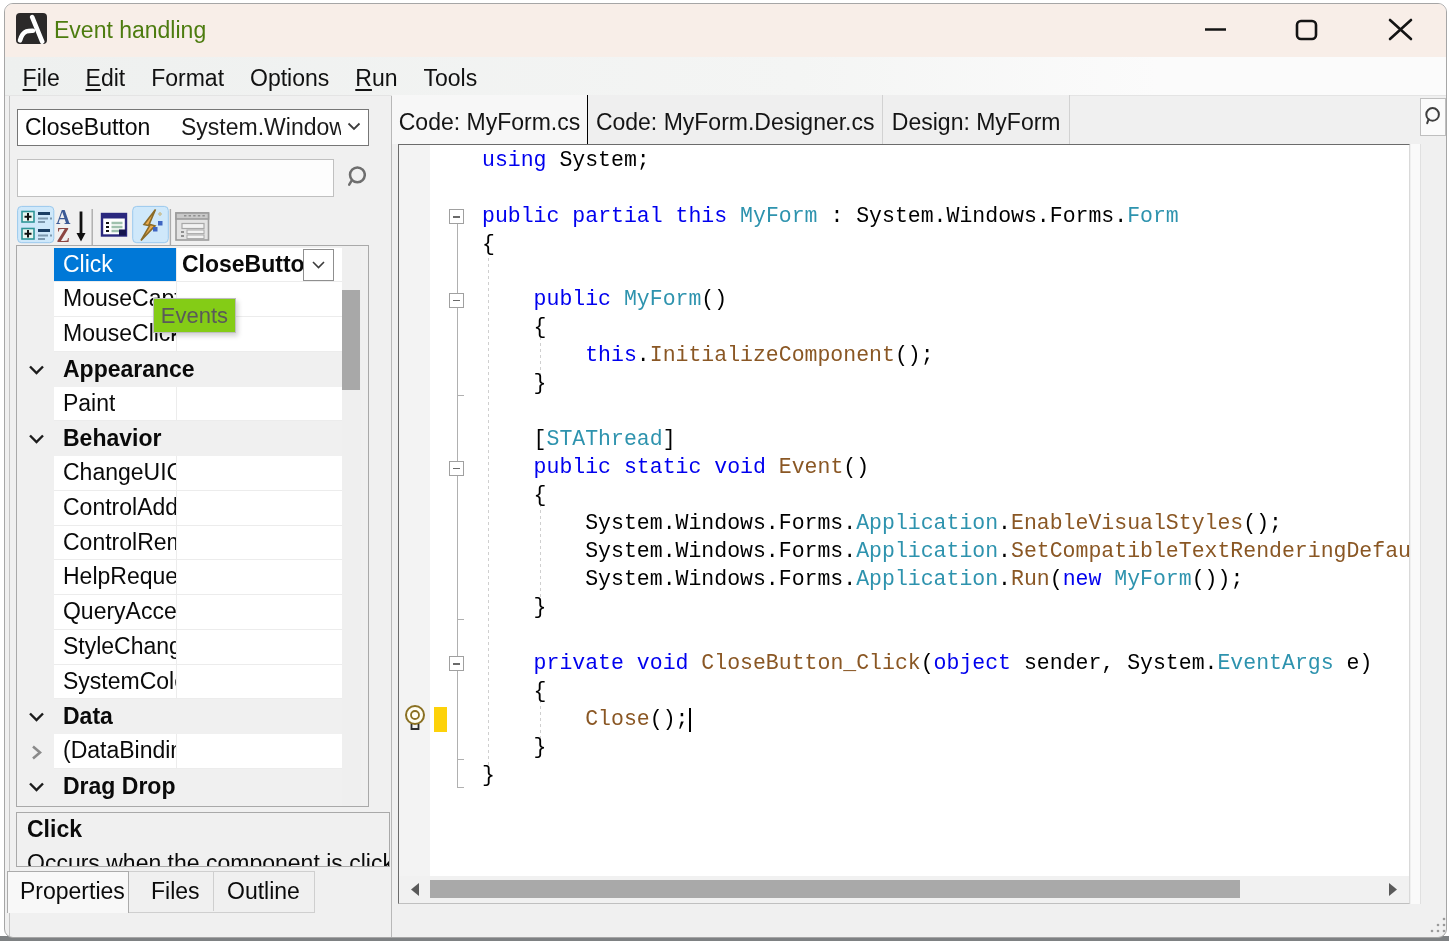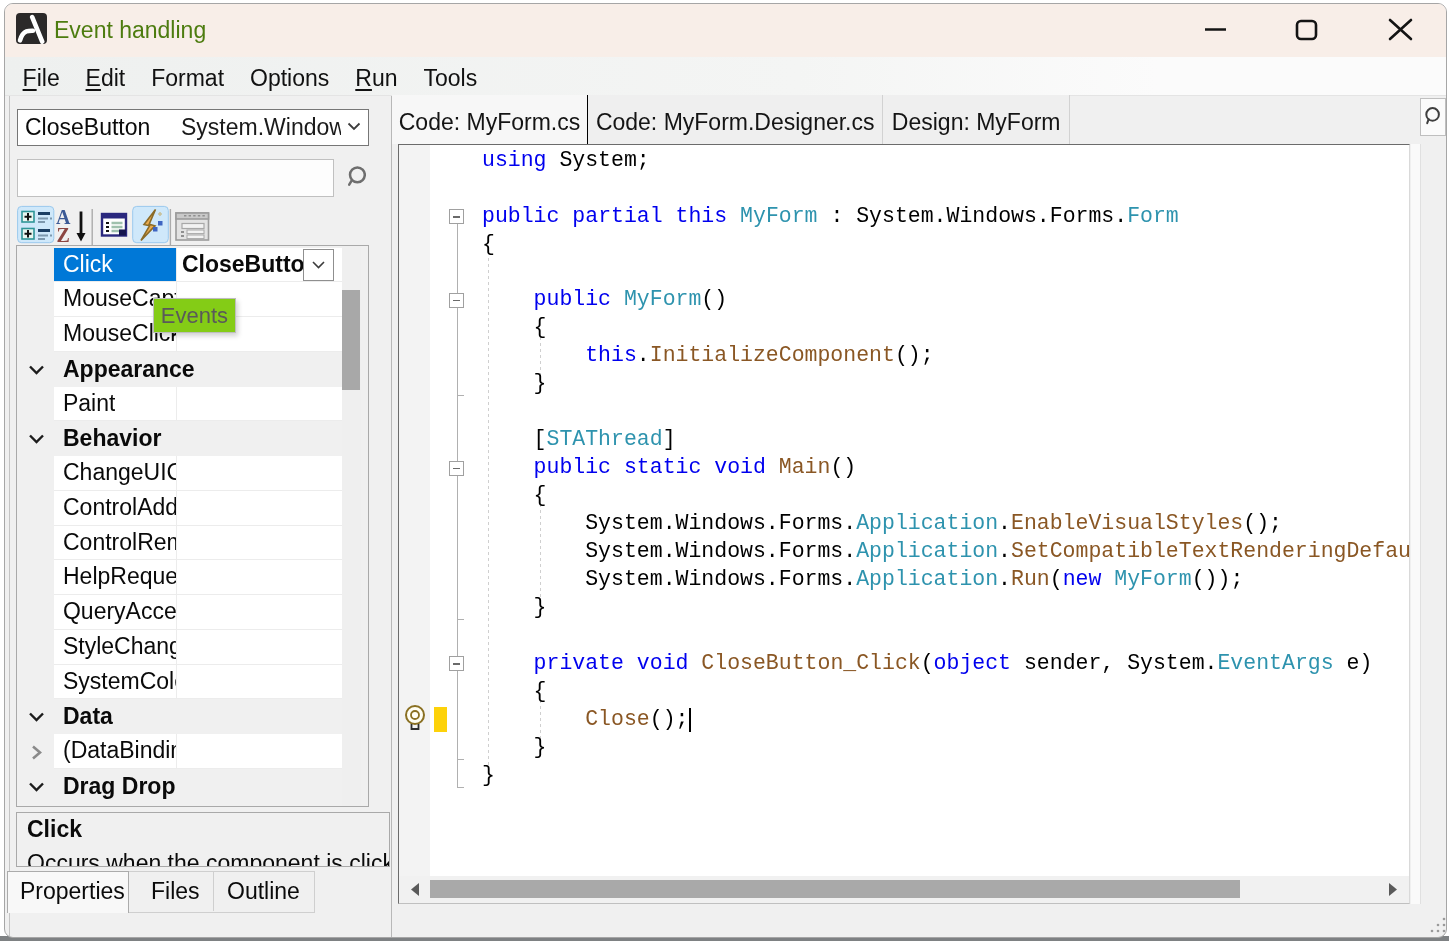--- a/index.html
+++ b/index.html
@@ -254,21 +254,21 @@
 
 <span class="k">public</span> <span class="k">partial</span> <span class="k">this</span> <span class="t">MyForm</span> : System.Windows.Forms.<span class="t">Form</span>
 {
 
     <span class="k">public</span> <span class="t">MyForm</span>()
     {
         <span class="k">this</span>.<span class="m">InitializeComponent</span>();
     }
 
     [<span class="t">STAThread</span>]
-    <span class="k">public</span> <span class="k">static</span> <span class="k">void</span> <span class="m">Main</span>()
+    <span class="k">public</span> <span class="k">static</span> <span class="k">void</span> <span class="m">Event</span>()
     {
         System.Windows.Forms.<span class="t">Application</span>.<span class="m">EnableVisualStyles</span>();
         System.Windows.Forms.<span class="t">Application</span>.<span class="m">SetCompatibleTextRenderingDefault</span>();
         System.Windows.Forms.<span class="t">Application</span>.<span class="m">Run</span>(<span class="k">new</span> <span class="t">MyForm</span>());
     }
 
     <span class="k">private</span> <span class="k">void</span> <span class="m">CloseButton_Click</span>(<span class="k">object</span> sender, System.<span class="t">EventArgs</span> e)
     {
         <span class="m">Close</span>();
     }

